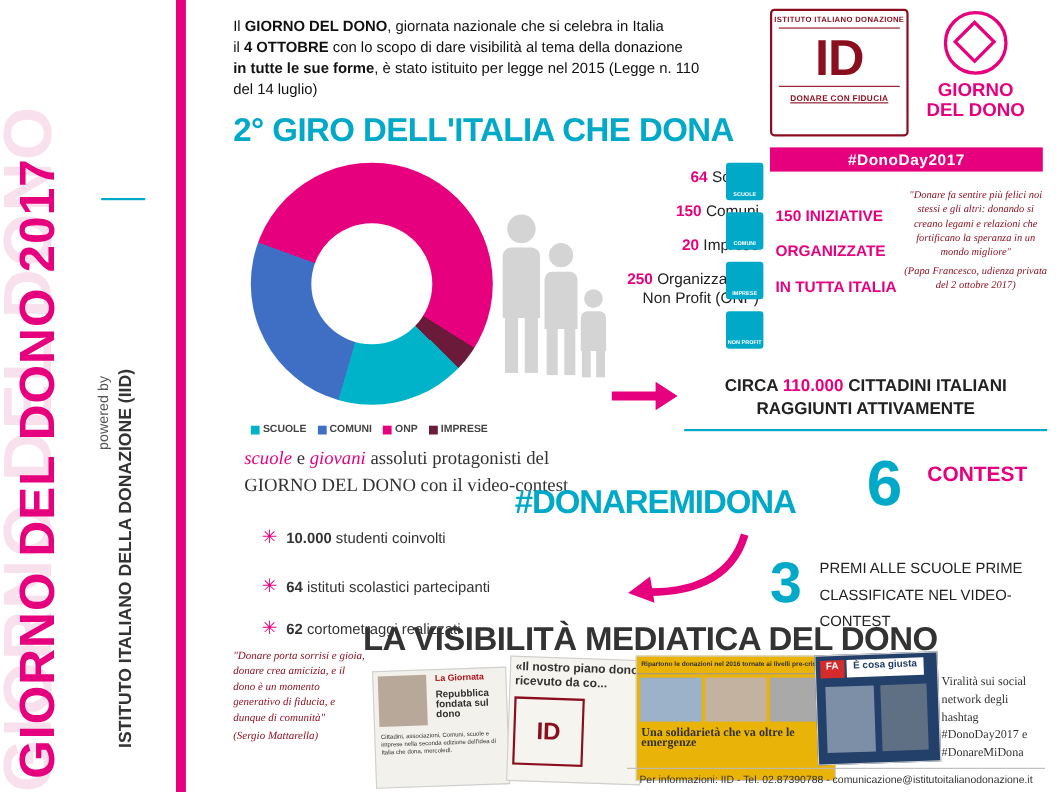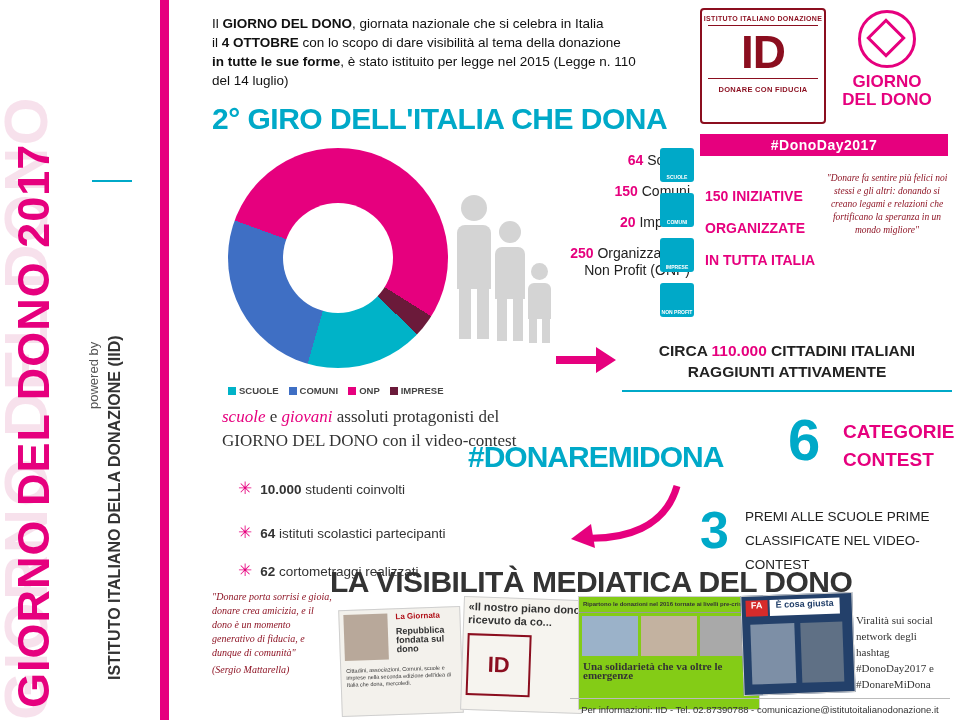--- a/index.html
+++ b/index.html
@@ -46,21 +46,21 @@
   #intro b{font-weight:bold;}
 
   
   #logo-box{position:absolute;left:700px;top:8px;width:248px;height:122px;}
   #logo-iid{
     position:absolute;left:0;top:0;width:122px;height:112px;
     border:2px solid #8b0e1f;border-radius:4px;text-align:center;color:#8b0e1f;
   }
   #logo-iid .top{font-size:7px;letter-spacing:.3px;margin-top:5px;font-weight:bold;}
   #logo-iid .id{font-size:46px;font-weight:bold;line-height:46px;letter-spacing:-1px;margin-top:2px;}
-  #logo-iid .bot{font-size:7.5px;font-weight:bold;margin-top:6px;letter-spacing:.3px;}
+  #logo-iid .bot{font-size:7.5px;font-weight:bold;margin-top:6px;letter-spacing:.3px;text-decoration:underline;}
   #logo-iid hr{border:none;border-top:1px solid #8b0e1f;margin:3px 6px;}
   #logo-gdd{position:absolute;left:128px;top:0;width:118px;height:112px;color:#e6007e;}
   #gdd-mark{width:52px;height:52px;border:3px solid #e6007e;border-radius:50%;margin:2px auto 0;position:relative;}
   #gdd-mark:after{content:"";position:absolute;left:11px;top:11px;width:22px;height:22px;border:3px solid #e6007e;transform:rotate(45deg);}
   #gdd-text{text-align:center;font-size:17px;font-weight:bold;line-height:18px;margin-top:5px;}
   #hashtag-bar{
     position:absolute;left:700px;top:134px;width:248px;height:22px;background:#e6007e;
     color:#fff;font-size:14px;font-weight:bold;text-align:center;line-height:22px;letter-spacing:.5px;
   }
 
@@ -150,21 +150,21 @@
   #quote-matt{
     position:absolute;left:212px;top:590px;width:120px;color:#8b0e1f;
     font-size:10px;line-height:14px;font-style:italic;font-family:"Liberation Serif",serif;
   }
 
   
   .clip{position:absolute;background:#efefef;border:1px solid #cfcfcf;overflow:hidden;font-size:6px;color:#333;}
   .clip .hdl{font-weight:bold;display:block;padding:3px 4px;line-height:9px;}
   #clip1{left:340px;top:608px;width:120px;height:105px;transform:rotate(-2deg);background:#f3f1ec;}
   #clip2{left:462px;top:598px;width:120px;height:112px;transform:rotate(2deg);background:#f6f4ef;}
-  #clip3{left:578px;top:596px;width:180px;height:112px;background:#84cc16;}
+  #clip3{left:578px;top:596px;width:180px;height:112px;background:#eab308;}
   #clip4{left:742px;top:594px;width:110px;height:98px;transform:rotate(-2deg);background:#23406a;}
 
   
   #viralita{
     position:absolute;left:856px;top:612px;width:100px;text-align:left;
     font-size:11px;color:#333;line-height:16px;font-family:"Liberation Serif",serif;
   }
 
   
   #footer{
@@ -271,20 +271,21 @@
 </div>
 
 <div id="iniziative">
   <div>150 INIZIATIVE</div>
   <div>ORGANIZZATE</div>
   <div>IN TUTTA ITALIA</div>
 </div>
 
 <div id="quote-papa">
   <span>"Donare fa sentire più felici noi stessi e gli altri: donando si creano legami e relazioni che fortificano la speranza in un mondo migliore"</span>
+  <div style="margin-top:4px;">(Papa Francesco, udienza privata del 2 ottobre 2017)</div>
 </div>
 
 <svg id="arrow1" viewBox="0 0 60 30">
   <path d="M0 11 h40 v-9 l20 13 -20 13 v-9 h-40 z" fill="#e6007e"></path>
 </svg>
 <div id="cittadini">
   <span>CIRCA </span><b>110.000</b><span> CITTADINI ITALIANI</span><br>
   <span>RAGGIUNTI ATTIVAMENTE</span>
 </div>
 <div id="cit-rule"></div>
@@ -304,21 +305,20 @@
 </div>
 
 <div id="donaremidona">#DONAREMIDONA</div>
 <svg id="arrow2" viewBox="0 0 120 70">
   <path d="M112 6 C100 48 60 60 18 58" stroke="#e6007e" stroke-width="7" fill="none"></path>
   <path d="M26 44 L6 59 L30 68 z" fill="#e6007e"></path>
 </svg>
 
 <div id="six">6</div>
 <div id="six-lbl">
-  <div>CATEGORIE</div>
   <div>CONTEST</div>
 </div>
 <div id="three">3</div>
 <div id="three-lbl">
   <div>PREMI ALLE SCUOLE PRIME</div>
   <div>CLASSIFICATE NEL VIDEO-CONTEST</div>
 </div>
 
 <div id="visibilita">LA VISIBILITÀ MEDIATICA DEL DONO</div>
 

